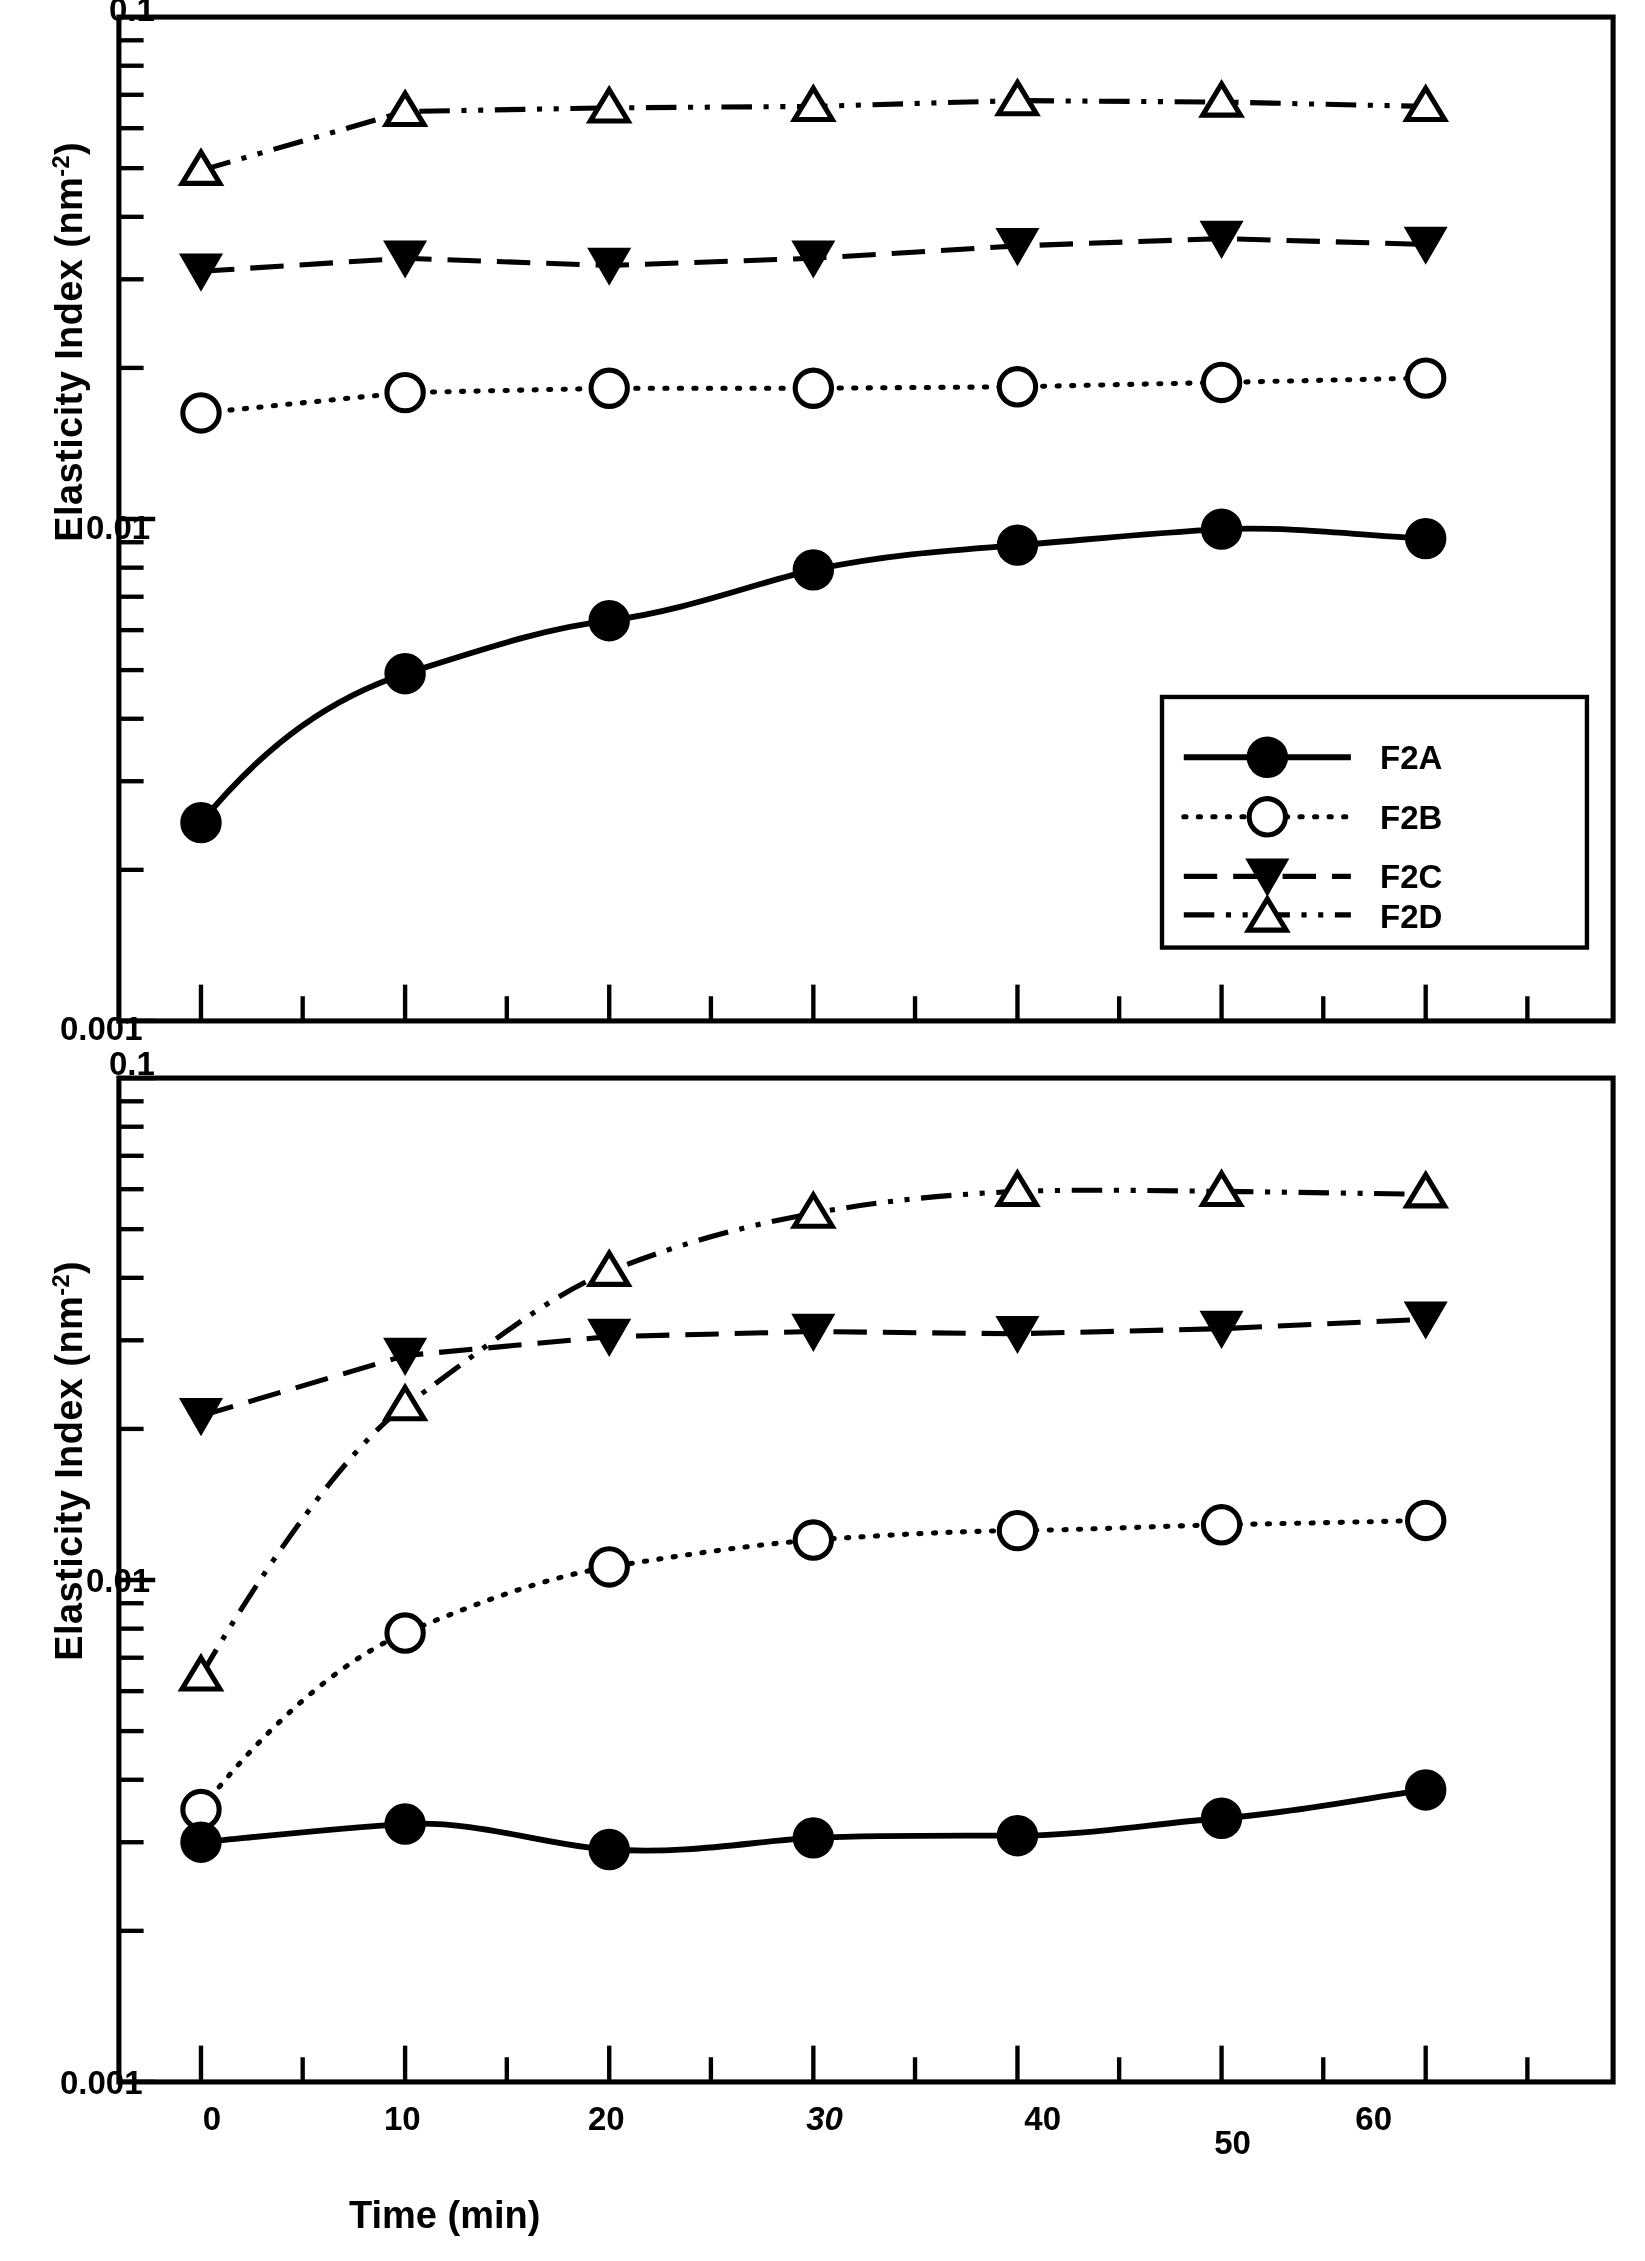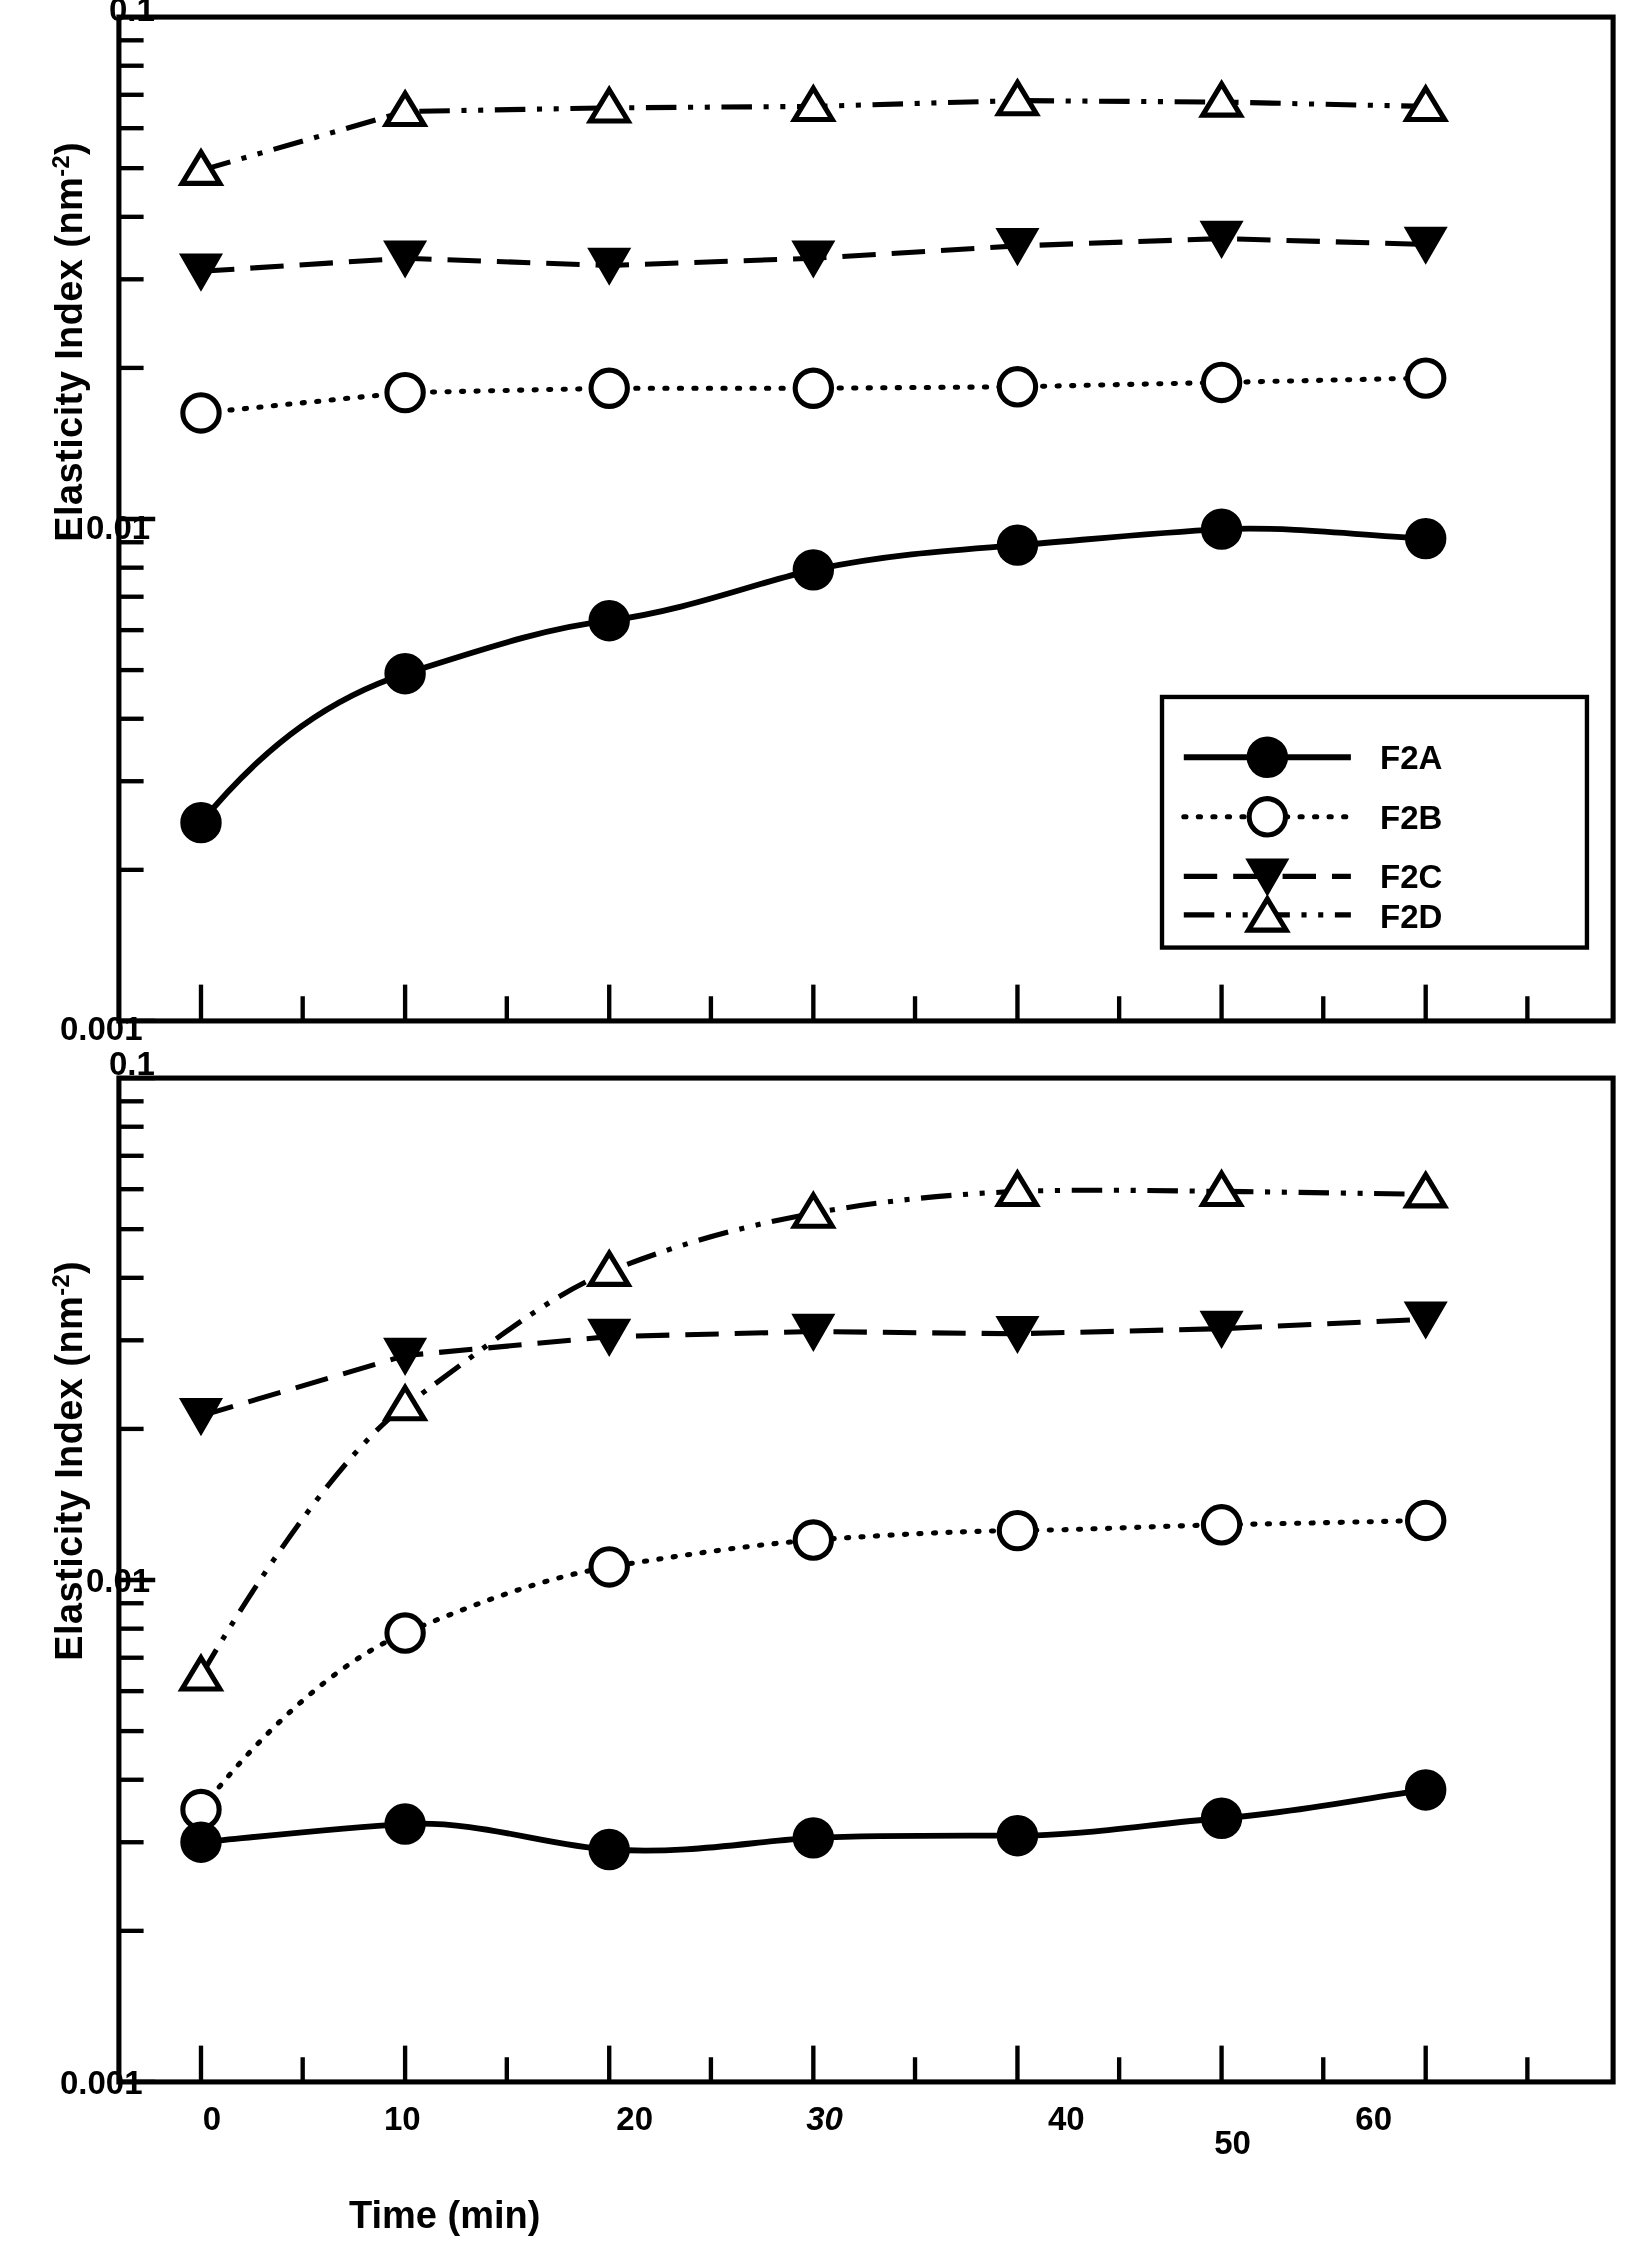--- a/index.html
+++ b/index.html
@@ -296,20 +296,20 @@
       </g>
     </svg>
   </div>
 
   <div class="tick-label" style="left:109px; top:1045px;">0.1</div>
   <div class="tick-label" style="left:86px; top:1562px;">0.01</div>
   <div class="tick-label" style="left:60px; top:2064px;">0.001</div>
 
   <div class="tick-label" style="left:190px; top:2100px; width:44px; text-align:center;">0</div>
   <div class="tick-label" style="left:384px; top:2100px; width:65px; ">10</div>
-  <div class="tick-label" style="left:588px; top:2100px; width:65px; text-align:right;">20</div>
+  <div class="tick-label" style="left:588px; top:2100px; width:65px; text-align:left;">20</div>
   <div class="tick-label" style="left:792px; top:2100px; width:65px; text-align:center;font-style:italic;">30</div>
-  <div class="tick-label" style="left:1048px; top:2100px; width:65px; text-align:left;">40</div>
+  <div class="tick-label" style="left:996px; top:2100px; width:65px; text-align:right;">40</div>
   <div class="tick-label" style="left:1200px; top:2100px; width:65px; text-align:center;margin-top:24px;">50</div>
   <div class="tick-label" style="left:1327px; top:2100px; width:65px; text-align:right;">60</div>
 
 </div>
 
 
 </body></html>

